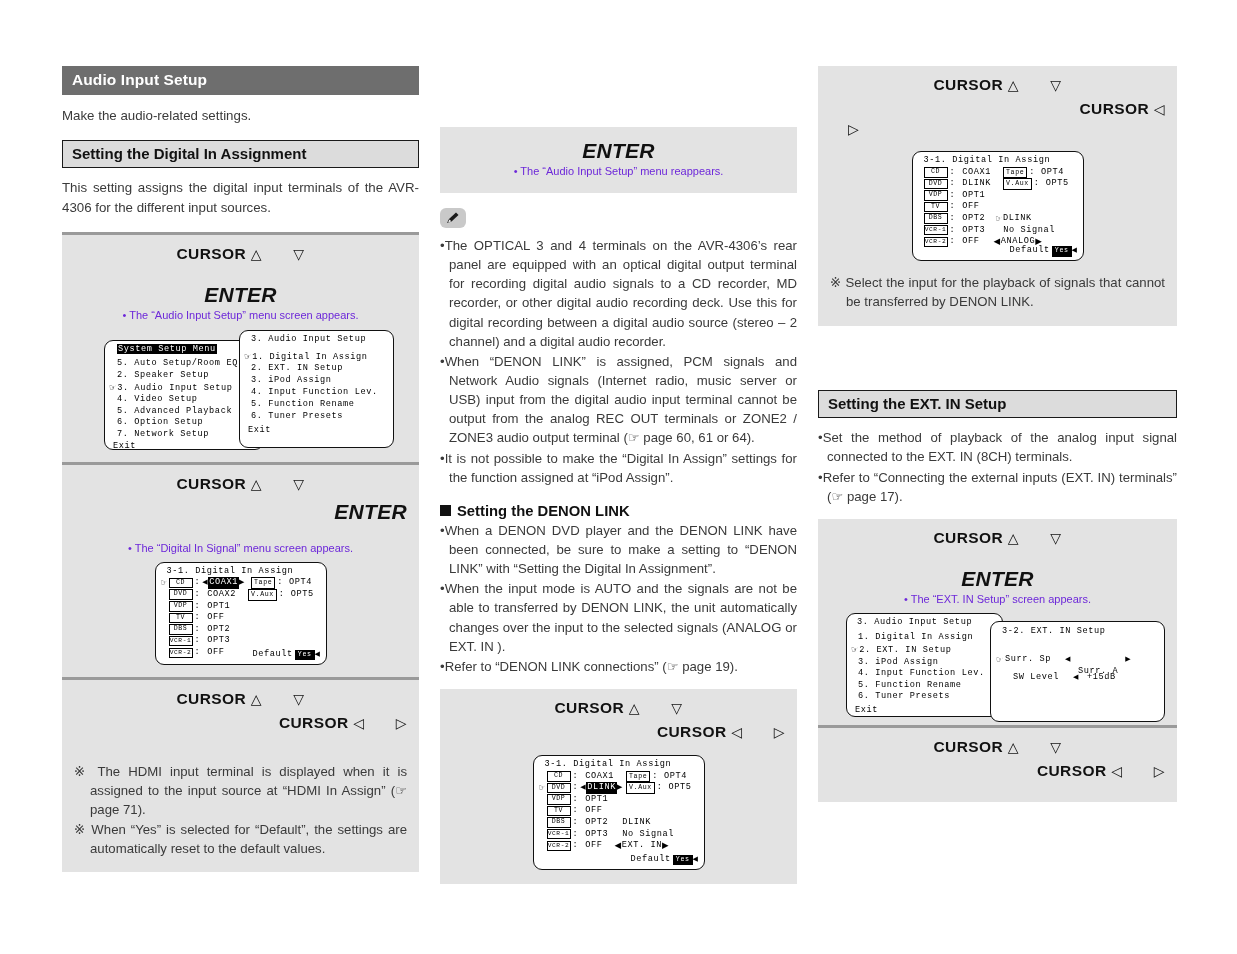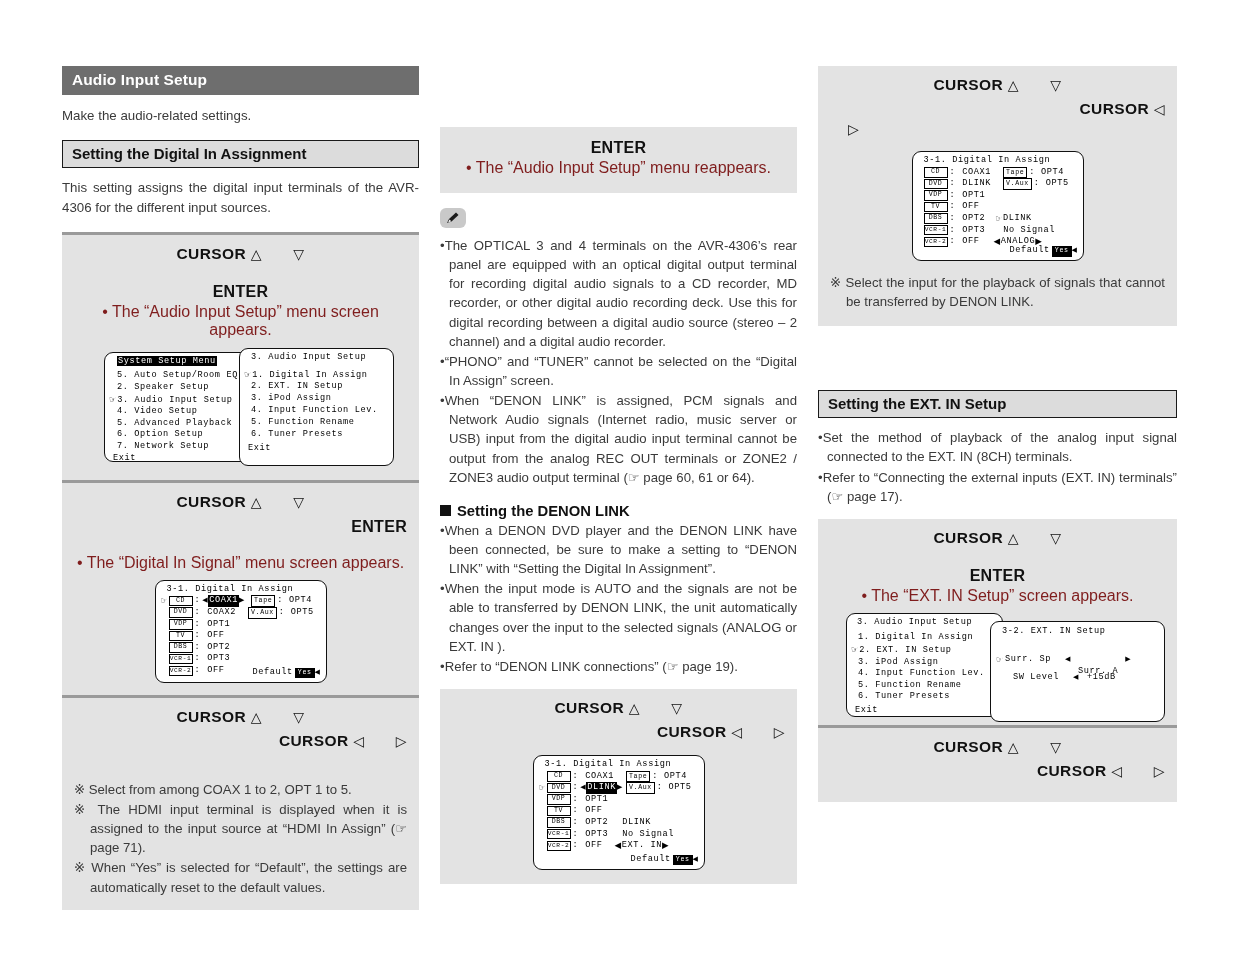--- a/index.html
+++ b/index.html
@@ -55,24 +55,24 @@
     letter-spacing: .4px;
     color: #111;
     text-align: center;
   }
   .cursor-row .arw { font-weight: normal; font-size: 14px; }
   .cursor-row .sp  { display: inline-block; width: 22px; }
   .row-center { text-align: center; }
   .row-right  { text-align: right; }
   .row-left   { text-align: left; }
   .enter-lbl {
-    font-weight: bold; font-size: 16px; letter-spacing: .3px; color:#111;
+    font-weight: bold; font-size: 21px; letter-spacing: .3px; color:#111;font-style:italic;
   }
   .note-line {
-    font-size: 16px; color: #7f1d1d; text-align: center; margin-top: 2px;
+    font-size: 11px; color: #6d28d9; text-align: center; margin-top: 2px;
   }
 
   
   .osd {
     position: relative;
     background: #ffffff;
     border: 1.6px solid #111111;
     border-radius: 9px;
     font-family: "Liberation Mono", monospace;
     color: #000;
@@ -146,21 +146,21 @@
         <span>CURSOR</span>
         <span class="arw cur">△</span>
         <span class="sp"></span>
         <span class="arw cur">▽</span>
       </div>
       <div class="enter-lbl row-center" style="margin-top:20px;">ENTER</div>
       <div class="note-line">• The “Audio Input Setup” menu screen appears.</div>
 
       <div class="osd-pair" style="height:120px; margin-top:9px;">
 
-        <div class="osd" style="position:absolute; left:30px; top:4px; width:160px; height:110px; font-size:8.6px; line-height:11.6px; padding:3px 4px;">
+        <div class="osd" style="position:absolute; left:30px; top:10px; width:160px; height:110px; font-size:8.6px; line-height:11.6px; padding:3px 4px;">
           <div class="osd-row" style="margin-left:8px;"><span class="sel">System Setup Menu</span></div>
           <div style="height:3px"></div>
           <div class="osd-row" style="margin-left:8px;"><span>5. Auto Setup/Room EQ</span></div>
           <div class="osd-row" style="margin-left:8px;"><span>2. Speaker Setup</span></div>
           <div class="osd-row" style="margin-left:0px;"><span class="cur">☞</span><span>3. Audio Input Setup</span></div>
           <div class="osd-row" style="margin-left:8px;"><span>4. Video Setup</span></div>
           <div class="osd-row" style="margin-left:8px;"><span>5. Advanced Playback</span></div>
           <div class="osd-row" style="margin-left:8px;"><span>6. Option Setup</span></div>
           <div class="osd-row" style="margin-left:8px;"><span>7. Network Setup</span></div>
           <div class="osd-row" style="margin-left:4px;"><span>Exit</span></div>
@@ -267,21 +267,20 @@
         <span class="arw cur">▽</span>
       </div>
       <div class="cursor-row row-right" style="margin-top:6px;">
         <span>CURSOR</span>
         <span class="arw cur">◁</span>
         <span class="sp"></span>
         <span class="arw cur">▷</span>
       </div>
 
       <div class="kome" style="margin-top:30px;">
-        <p><span class="k">※</span> <span>Select from among COAX 1 to 2, OPT 1 to 5.</span></p>
         <p><span class="k">※</span> <span>The HDMI input terminal is displayed when it is assigned to the input source at “HDMI In Assign” (☞ page 71).</span></p>
         <p><span class="k">※</span> <span>When “Yes” is selected for “Default”, the settings are automatically reset to the default values.</span></p>
       </div>
     </div>
   </div>
 
   <div class="col col-mid" style="top:127px;">
 
     <div class="panel" style="padding:12px 12px 16px 12px;">
       <div class="enter-lbl row-center">ENTER</div>
@@ -290,22 +289,22 @@
 
     <div class="note-icon" style="margin-top:15px;">
       <svg width="16" height="14" viewBox="0 0 16 14" aria-hidden="true">
         <path d="M2 12 L4 8 L11 1.5 L13.5 4 L6.5 10.5 Z" fill="#1a1a1a"></path>
         <path d="M3 11.6 L4.6 8.6 L6.2 10.2 Z" fill="#ffffff"></path>
       </svg>
     </div>
 
     <div class="body-list" style="margin-top:8px;">
       <p class="bullet">The OPTICAL 3 and 4 terminals on the AVR-4306’s rear panel are equipped with an optical digital output terminal for recording digital audio signals to a CD recorder, MD recorder, or other digital audio recording deck. Use this for digital recording between a digital audio source (stereo – 2 channel) and a digital audio recorder.</p>
-      <p class="bullet">“PHONO” and “TUNER” cannot be selected on the “Digital In Assign” screen.</p>
       <p class="bullet">When “DENON LINK” is assigned, PCM signals and Network Audio signals (Internet radio, music server or USB) input from the digital audio input terminal cannot be output from the analog REC OUT terminals or ZONE2 / ZONE3 audio output terminal (☞ page 60, 61 or 64).</p>
+      <p class="bullet">It is not possible to make the “Digital In Assign” settings for the function assigned at “iPod Assign”.</p>
     </div>
 
     <div class="sub-head" style="margin-top:16px;">
       <span class="sq"></span>
       <span>Setting the DENON LINK</span>
     </div>
 
     <div class="body-list">
       <p class="bullet">When a DENON DVD player and the DENON LINK have been connected, be sure to make a setting to “DENON LINK” with “Setting the Digital In Assignment”.</p>
       <p class="bullet">When the input mode is AUTO and the signals are not be able to transferred by DENON LINK, the unit automatically changes over the input to the selected signals (ANALOG or EXT. IN ).</p>

